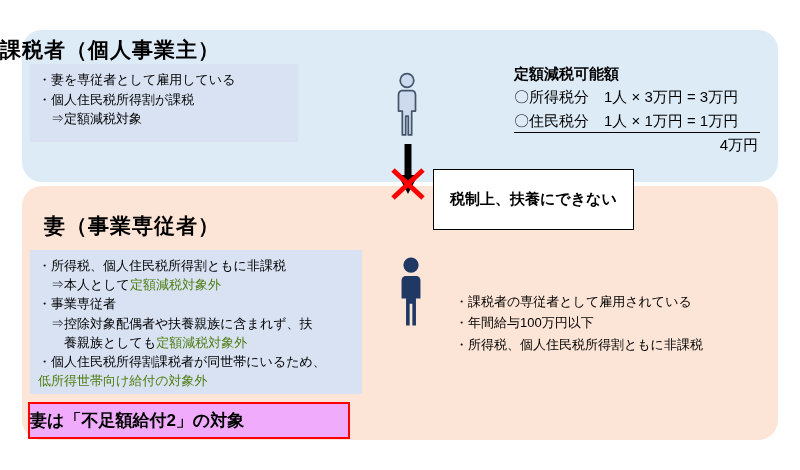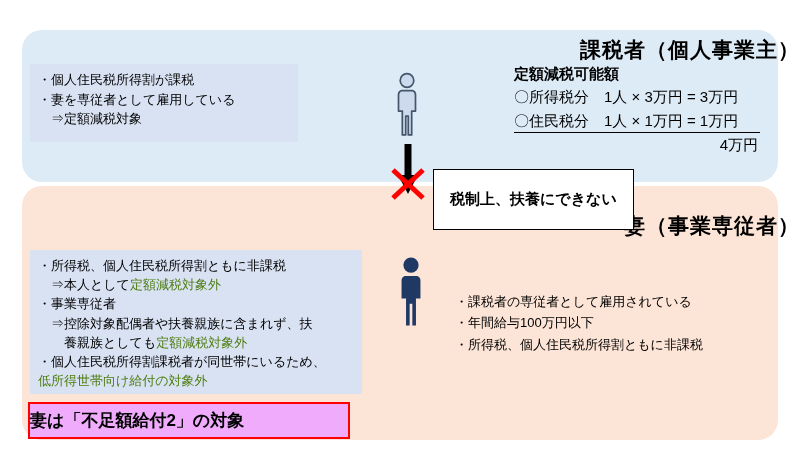--- a/index.html
+++ b/index.html
@@ -28,21 +28,21 @@
   .section-bottom {
     top: 186px;
     height: 254px;
     background: #FCE4D6;
   }
 
   .section-title {
     position: absolute;
     left: 0;
     width: 100%;
-    text-align: right;
+    text-align: left;
     font-size: 21px;
     font-weight: bold;
     color: #000000;
     letter-spacing: 1px;
   }
   .title-top { top: 36px; }
   .title-bottom { top: 212px; padding-left: 44px; }
 
   .note-box {
     position: absolute;
@@ -137,22 +137,22 @@
 </style>
 </head>
 <body>
 
 <div class="canvas">
 
   <div class="section section-top"></div>
   <div class="section-title title-top">課税者（個人事業主）</div>
 
   <div class="note-box note-box-top">
+    <div>・妻を専従者として雇用している</div>
     <div>・個人住民税所得割が課税</div>
-    <div>・妻を専従者として雇用している</div>
     <div>　⇒定額減税対象</div>
   </div>
 
   <div class="person person-top">
     <svg width="34" height="68" viewBox="0 0 40 80">
       <circle cx="20" cy="10" r="8" fill="#CDD9EC" stroke="#44546A" stroke-width="2"></circle>
       <path d="M13 22 L27 22 Q30 23 30 27 L30 46 L25.5 46 L25.5 74 L21.5 74 L21.5 52 L18.5 52 L18.5 74 L14.5 74 L14.5 46 L10 46 L10 27 Q10 23 13 22 Z" fill="#CDD9EC" stroke="#44546A" stroke-width="2" stroke-linejoin="round"></path>
     </svg>
   </div>
 

